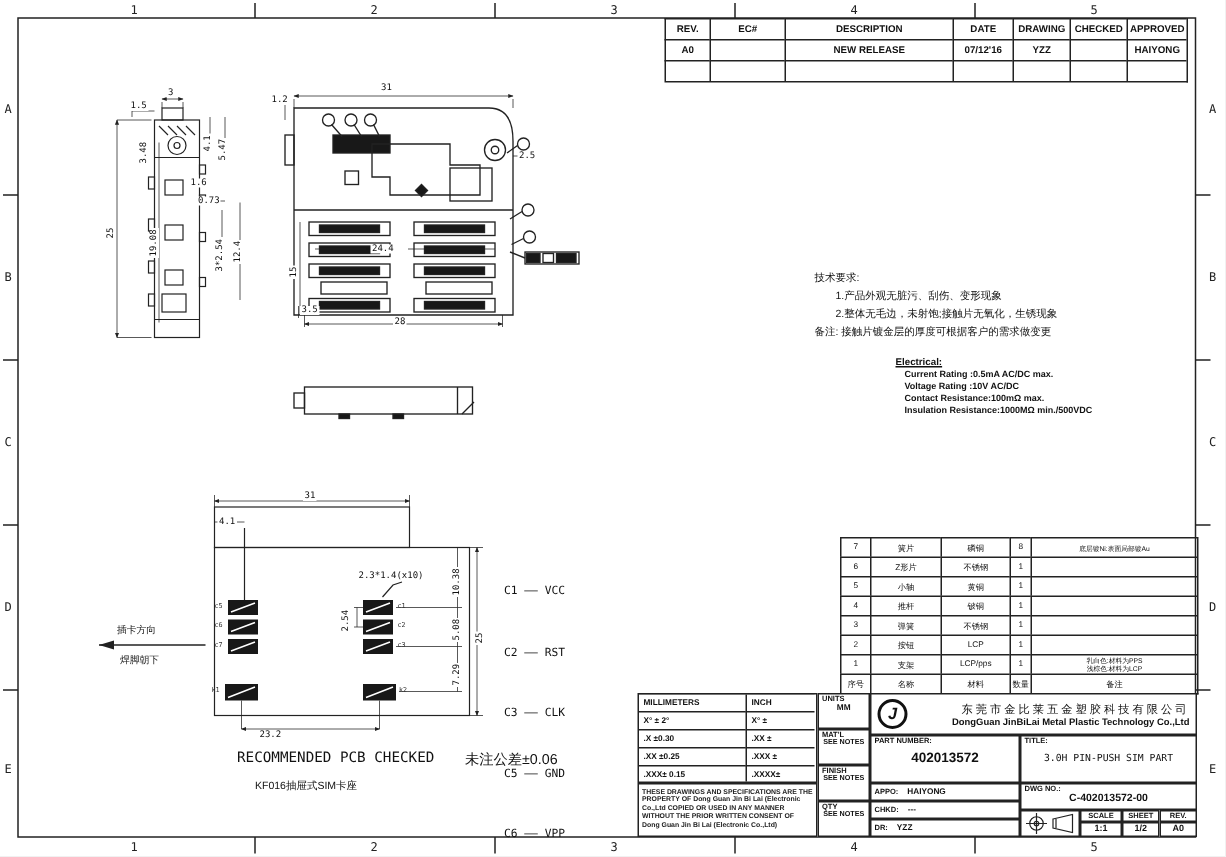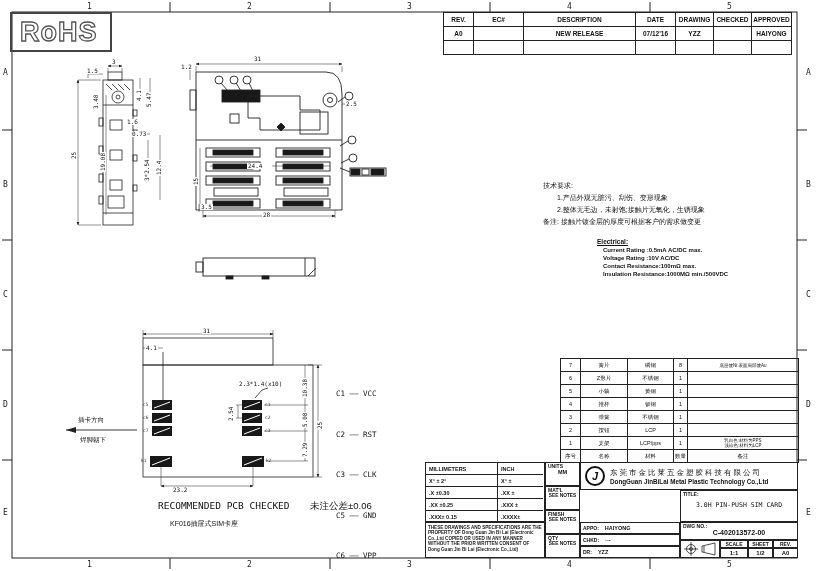--- a/index.html
+++ b/index.html
@@ -214,23 +214,20 @@
   <span class="zone" style="left:3px;top:180px">B</span>
   <span class="zone" style="left:3px;top:290px">C</span>
   <span class="zone" style="left:3px;top:400px">D</span>
   <span class="zone" style="left:3px;top:508px">E</span>
   <span class="zone" style="left:806px;top:68px">A</span>
   <span class="zone" style="left:806px;top:180px">B</span>
   <span class="zone" style="left:806px;top:290px">C</span>
   <span class="zone" style="left:806px;top:400px">D</span>
   <span class="zone" style="left:806px;top:508px">E</span>
 
-  <div class="rohs-box">
-    <span class="rohs-text">RoHS</span>
-  </div>
 
   <div class="revwrap">
     <div class="revgrid">
       <div>REV.</div>
       <div>EC#</div>
       <div>DESCRIPTION</div>
       <div>DATE</div>
       <div>DRAWING</div>
       <div>CHECKED</div>
       <div>APPROVED</div>
@@ -350,29 +347,33 @@
     <div class="clabel">FINISH</div>
     <div class="cval" style="font-size:4.8px">SEE NOTES</div>
   </div>
   <div class="cell" style="left:545px;top:534px;width:35px;height:24px">
     <div class="clabel">QTY</div>
     <div class="cval" style="font-size:4.8px">SEE NOTES</div>
   </div>
 
   <div class="cell" style="left:580px;top:462px;width:218px;height:28px;display:flex;align-items:center;gap:5px;padding:0 4px">
     <div class="logo">J</div>
-    <div style="flex:1;text-align:left">
+    <div style="flex:1;text-align:right">
       <div style="font-size:7.5px;letter-spacing:2px;white-space:nowrap">东莞市金比莱五金塑胶科技有限公司</div>
       <div style="font-size:6.3px;font-weight:bold;white-space:nowrap">DongGuan JinBiLai Metal Plastic Technology Co.,Ltd</div>
     </div>
   </div>
 
+  <div class="cell" style="left:580px;top:490px;width:100px;height:32px">
+    <div class="clabel">PART NUMBER:</div>
+    <div class="cval" style="font-size:9px;margin-top:3px">402013572</div>
+  </div>
   <div class="cell" style="left:680px;top:490px;width:118px;height:32px">
     <div class="clabel">TITLE:</div>
-    <div class="cval" style="font-size:6.5px;font-weight:normal;font-family:'DejaVu Sans Mono',monospace;margin-top:4px">3.0H PIN-PUSH SIM CARD</div>
+    <div class="cval" style="font-size:6.5px;font-weight:normal;font-family:'DejaVu Sans Mono',monospace;margin-top:4px">3.0H PIN-PUSH SIM PART</div>
   </div>
 
   <div class="cell" style="left:580px;top:522px;width:100px;height:12px;display:flex;align-items:center">
     <span class="clabel">APPO:</span>
     <span style="font-size:5.5px;font-weight:bold;margin-left:6px">HAIYONG</span>
   </div>
   <div class="cell" style="left:580px;top:534px;width:100px;height:12px;display:flex;align-items:center">
     <span class="clabel">CHKD:</span>
     <span style="font-size:5.5px;font-weight:bold;margin-left:6px">---</span>
   </div>

